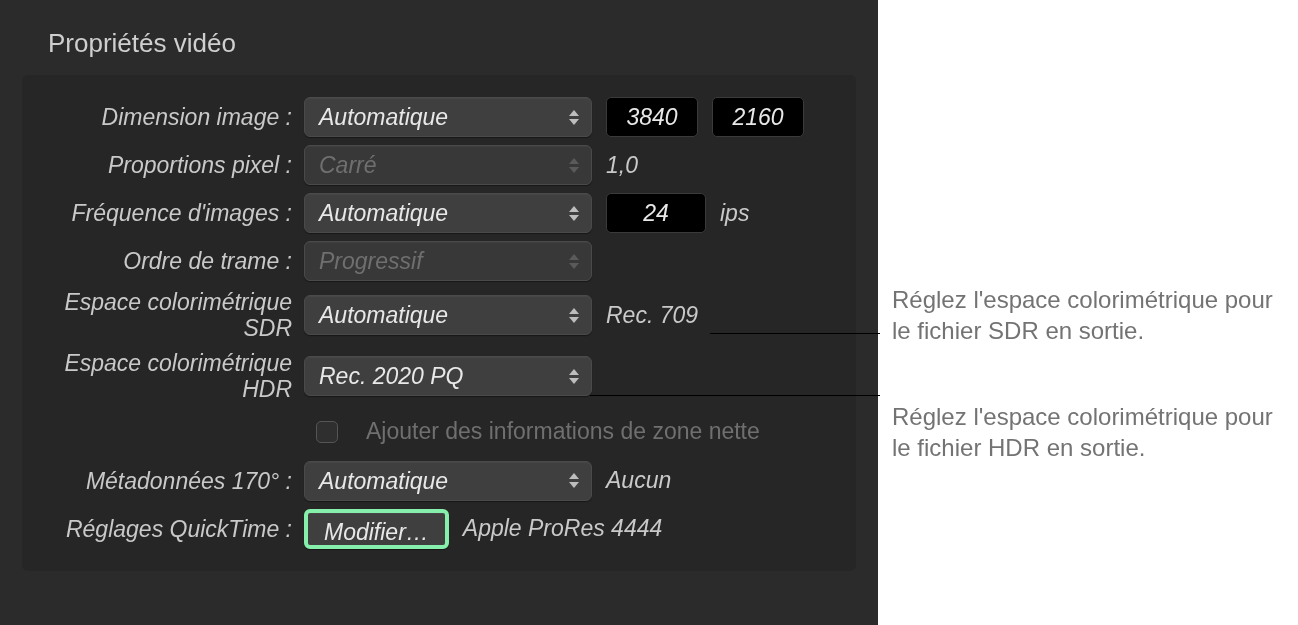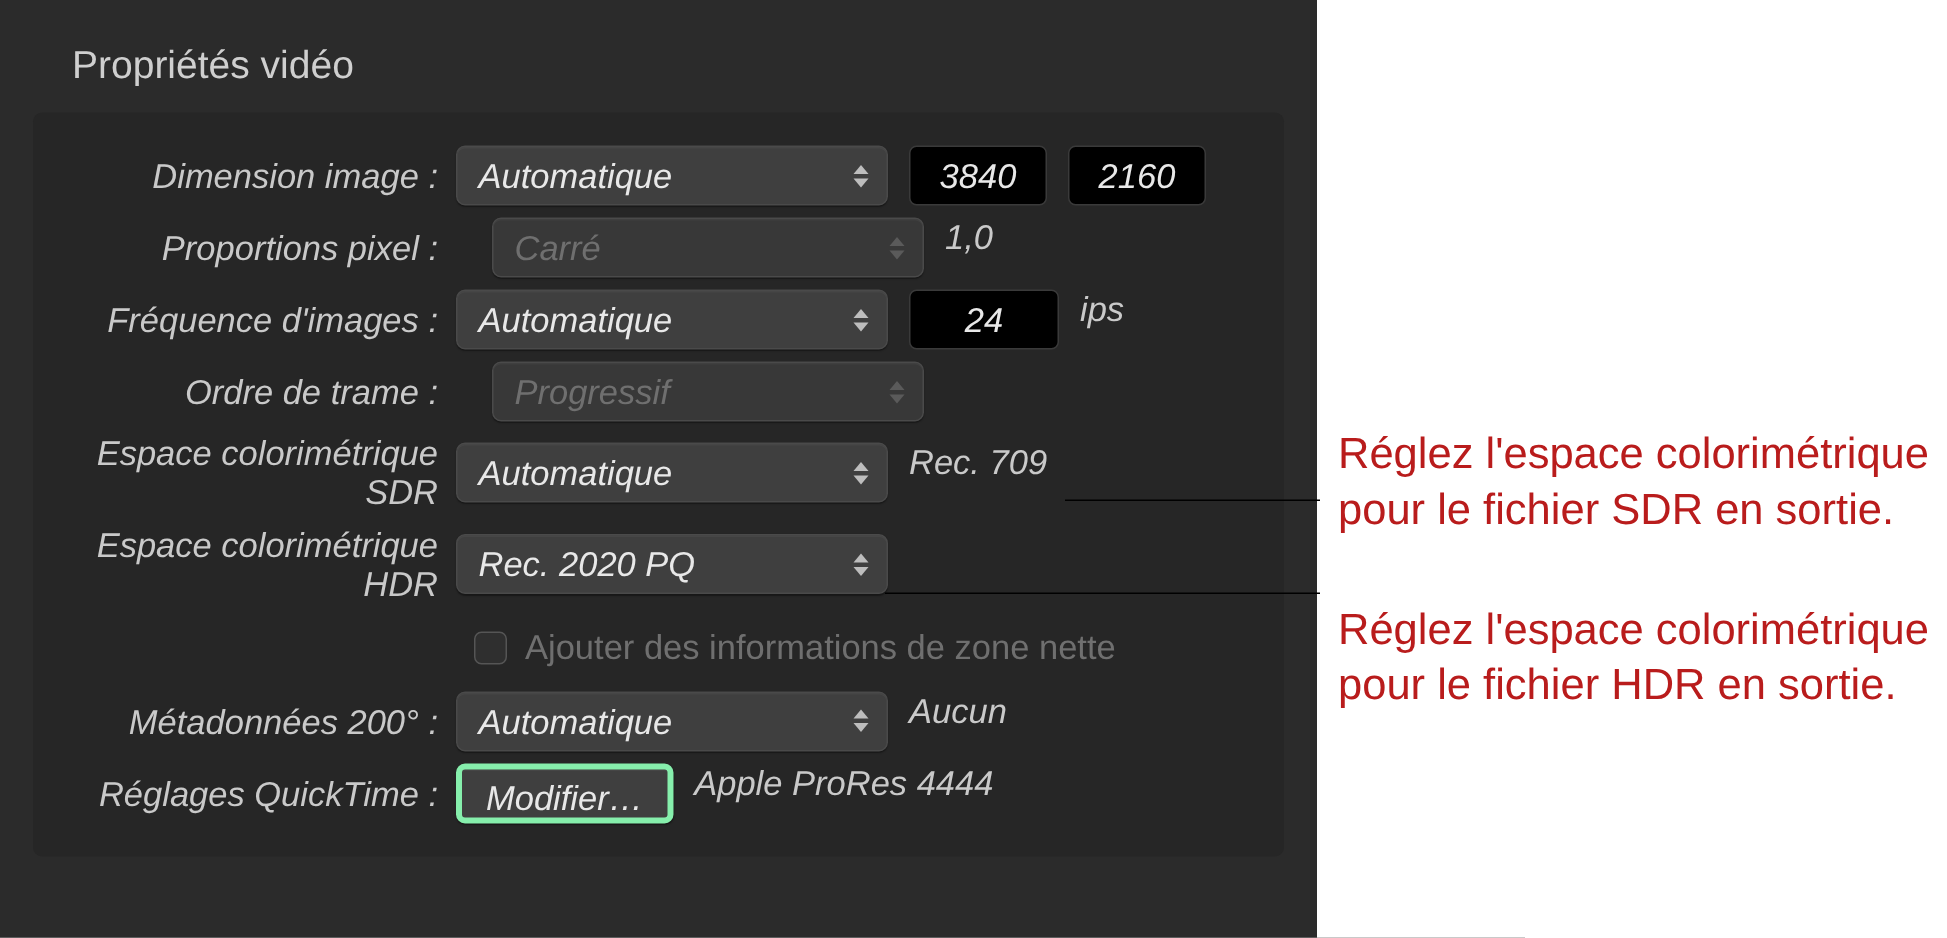--- a/index.html
+++ b/index.html
@@ -40,41 +40,41 @@
   .row-label {
     width: 282px;
     text-align: right;
     color: #c9c9c9;
     font-size: 23px;
     padding-right: 12px;
     line-height: 1.15;
   }
   .row-control {
     display: flex;
+    align-items: center;
     gap: 14px;
     flex: 1;
   }
   .select {
     position: relative;
     background: #3f3f3f;
     border: 1px solid #4a4a4a;
     border-radius: 6px;
     color: #e8e8e8;
     font-size: 23px;
     height: 40px;
     line-height: 38px;
     padding: 0 34px 0 14px;
     width: 288px;
     cursor: default;
     box-shadow: inset 0 1px 0 rgba(255,255,255,0.04), 0 1px 1px rgba(0,0,0,0.4);
   }
   .select.disabled {
     color: #6f6f6f;
     background: #383838;
-    margin-left: 24px;
   }
   .select .caret {
     position: absolute;
     right: 8px;
     top: 50%;
     transform: translateY(-50%);
     width: 18px; height: 24px;
     display: flex;
     flex-direction: column;
     justify-content: center;
@@ -115,21 +115,21 @@
     color: #e8e8e8;
     font-size: 23px;
     height: 40px;
     line-height: 38px;
     padding: 0 16px;
     box-shadow: inset 0 1px 0 rgba(255,255,255,0.04), 0 1px 1px rgba(0,0,0,0.4);
   }
   .checkbox-row {
     display: flex;
     align-items: center;
-    gap: 12px;
+    gap: 28px;
     margin-left: 294px;
     min-height: 50px;
   }
   .checkbox {
     width: 22px; height: 22px;
     border: 1px solid #555;
     border-radius: 5px;
     background: #2f2f2f;
   }
   .checkbox-label {
@@ -138,22 +138,22 @@
   }
   .annotations {
     position: absolute;
     left: 878px; top: 0;
     width: 420px; height: 625px;
     background: #fff;
   }
   .callout {
     position: absolute;
     left: 14px;
-    color: #b91c1c;
-    font-size: 29px;
+    color: #737373;
+    font-size: 24px;
     line-height: 1.28;
   }
   .leader {
     position: absolute;
     height: 1px;
     background: #000;
   }
   .leader::after {
     content: ""; position: absolute; right: -1px; top: -6px;
     width: 1px; height: 12px; background: transparent;
@@ -232,21 +232,21 @@
         </div>
       </div>
     </div>
 
     <div class="checkbox-row">
       <div class="checkbox"></div>
       <span class="checkbox-label">Ajouter des informations de zone nette</span>
     </div>
 
     <div class="row">
-      <div class="row-label">Métadonnées 200° :</div>
+      <div class="row-label">Métadonnées 170° :</div>
       <div class="row-control">
         <div class="select">
           <span>Automatique</span>
           <span class="caret"></span>
         </div>
         <span class="value-text">Aucun</span>
       </div>
     </div>
 
     <div class="row">

